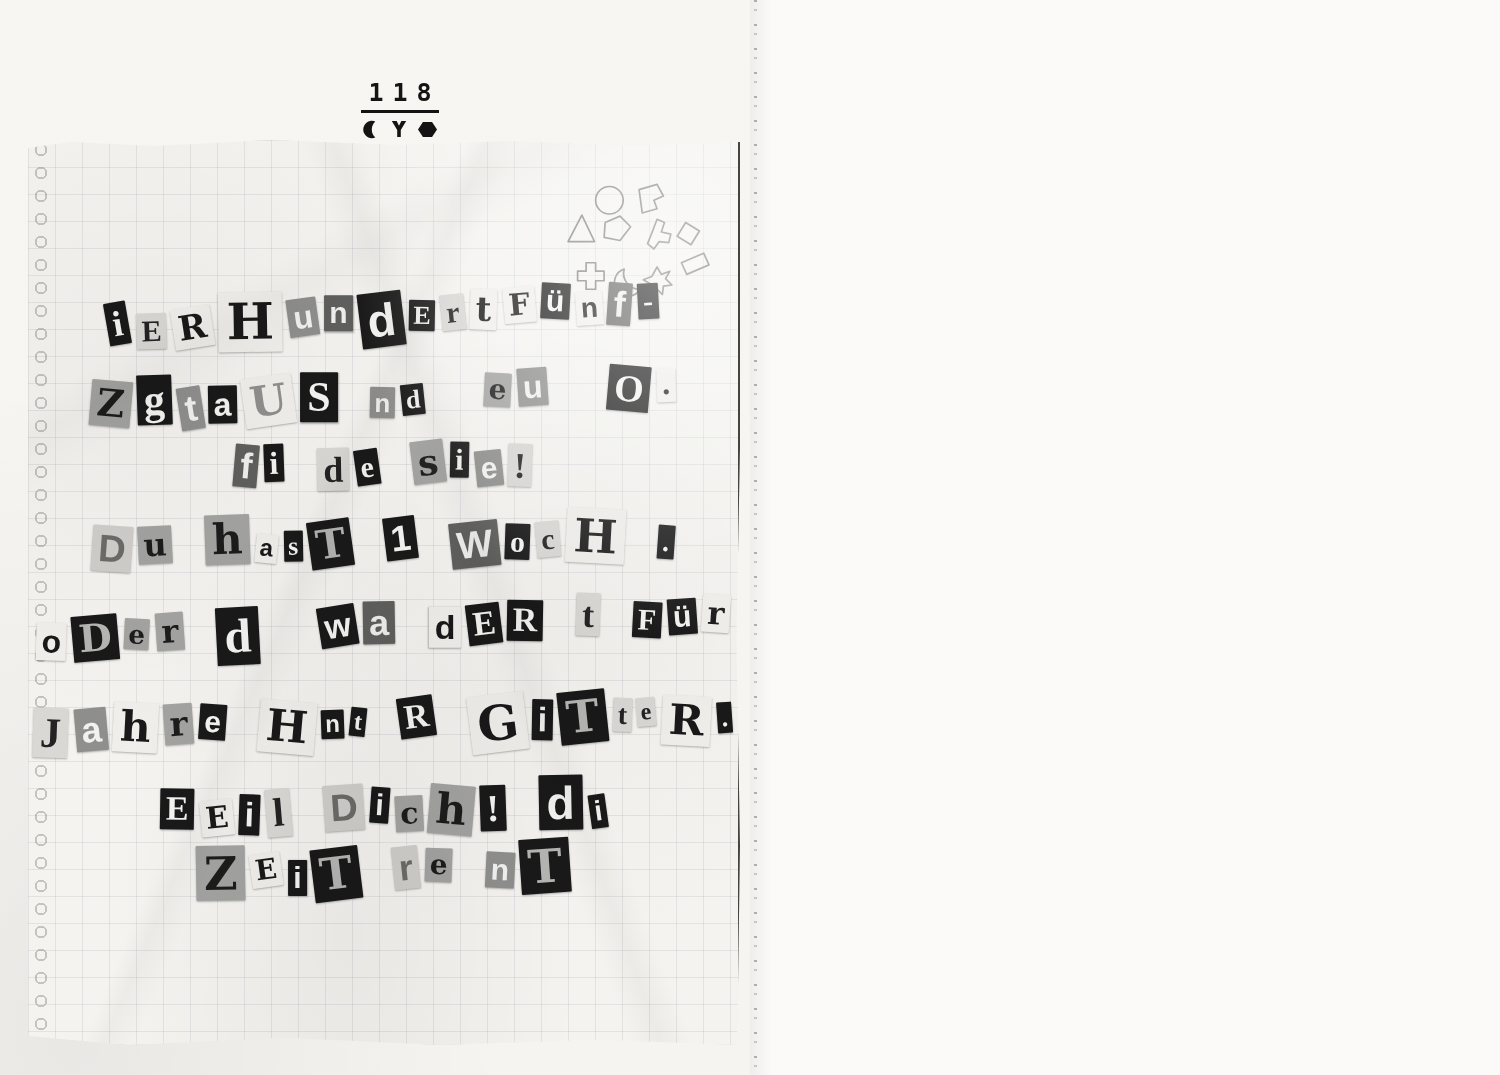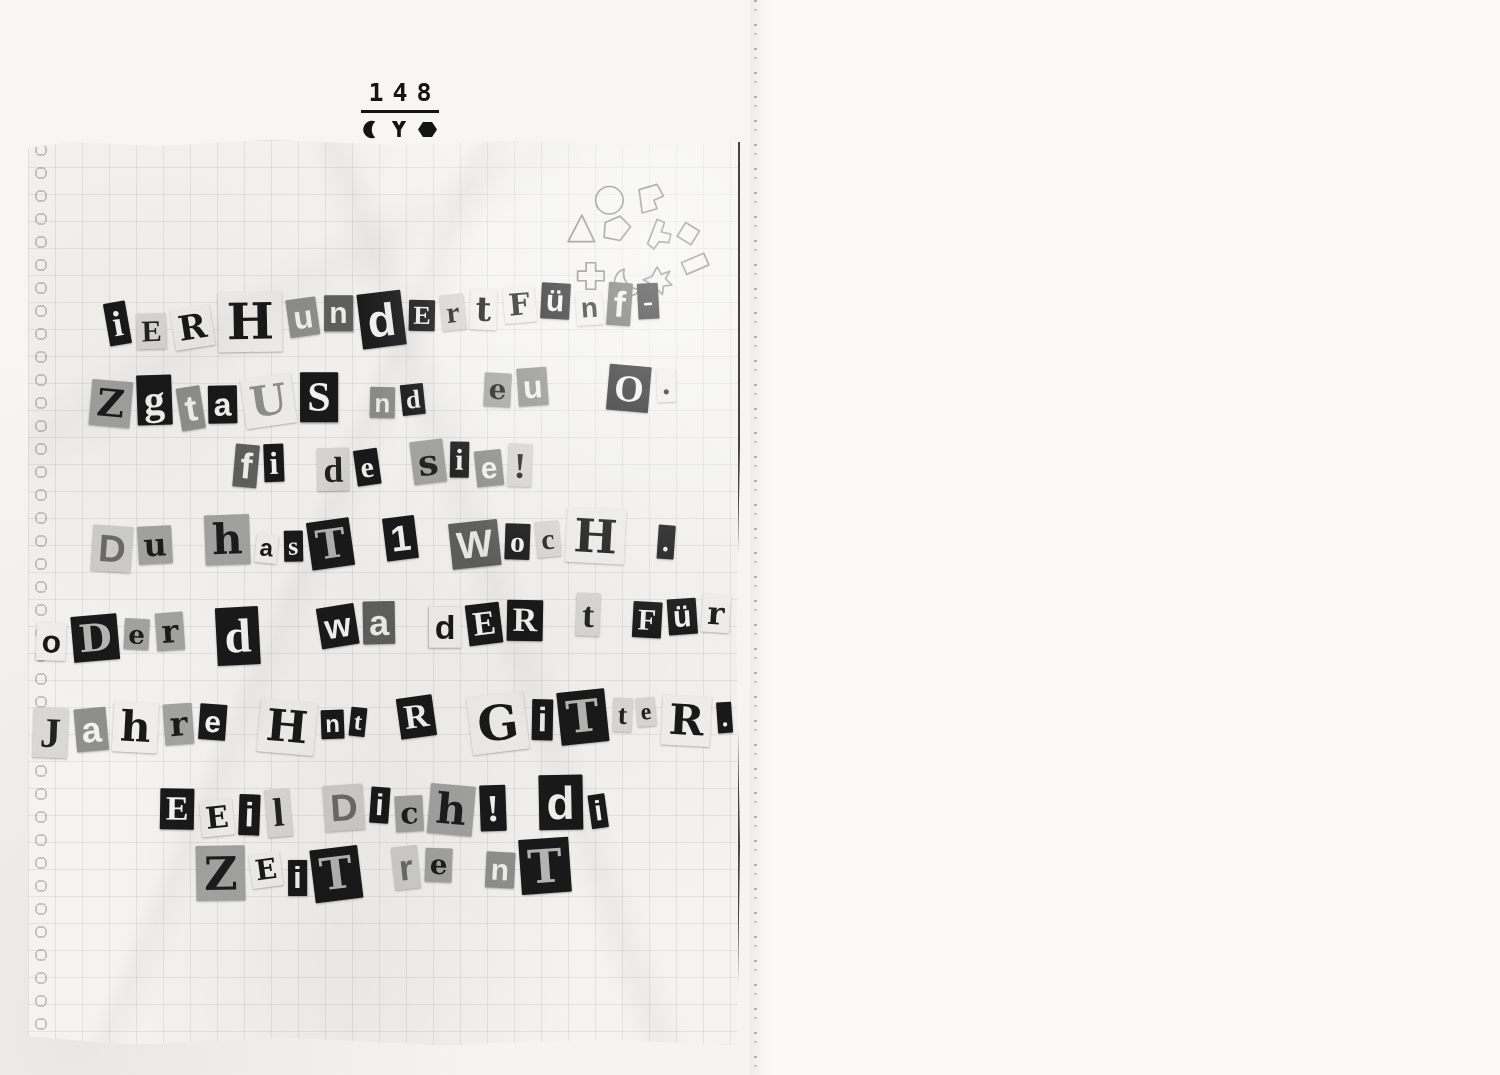--- a/index.html
+++ b/index.html
@@ -73,21 +73,21 @@
     display:inline-block;line-height:1;padding:.1em .17em;margin:0 3px;
     border-radius:1px;box-shadow:0 1px 2px rgba(0,0,0,.28);
   }
   .tile-space{display:inline-block;width:27px;}
 </style>
 </head>
 <body>
 
 <div class="page page-left">
   <div class="page-header hl">
-    <div class="pagenum">148</div>
+    <div class="pagenum">118</div>
     <div class="pagenum-rule"></div>
     <div class="symbols" id="symbols-left">
         <span>
           <svg width="19" height="19" viewBox="0 0 20 20">
             <path d="M14 1.5 A9.2 9.2 0 1 0 14 18.5 A11.6 11.6 0 0 1 14 1.5 Z" fill="#141414"></path>
           </svg>
         </span>
         <span>
           <svg width="18" height="18" viewBox="0 0 20 20">
             <path d="M2 1 L7.4 1 L10 6.4 L12.6 1 L18 1 L12 11.2 L12 19 L8 19 L8 11.2 Z" fill="#141414"></path>

